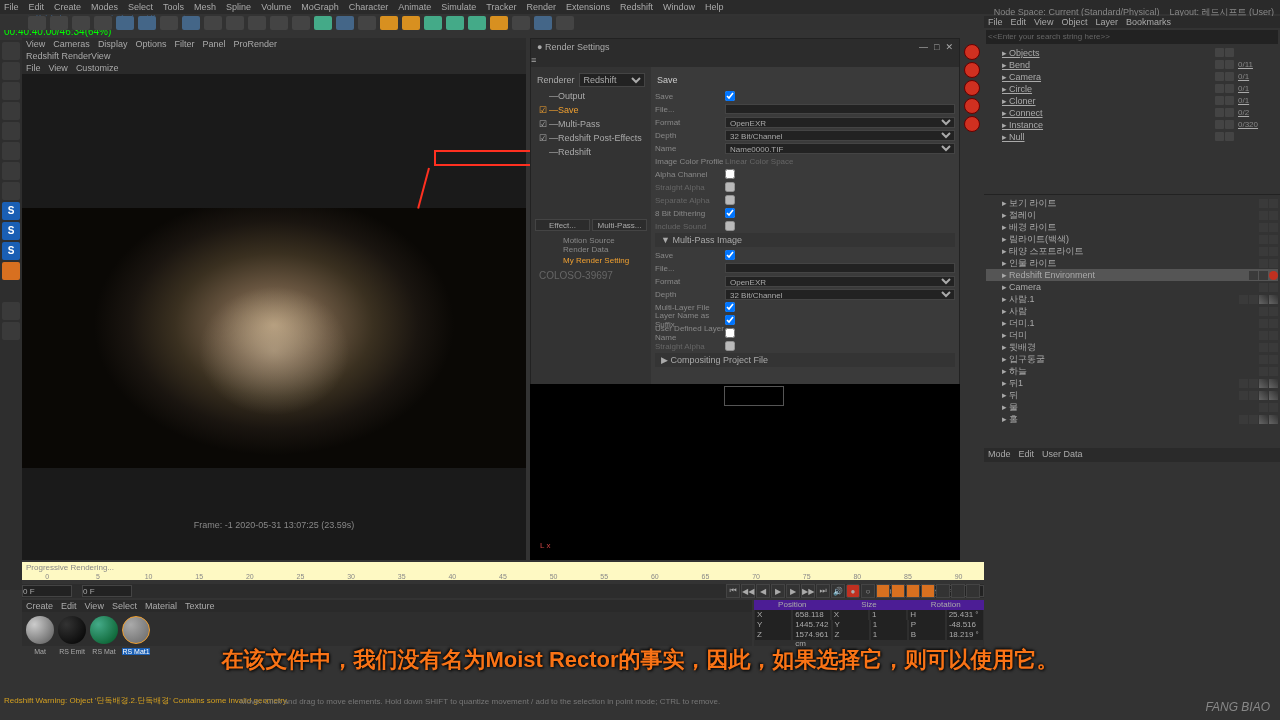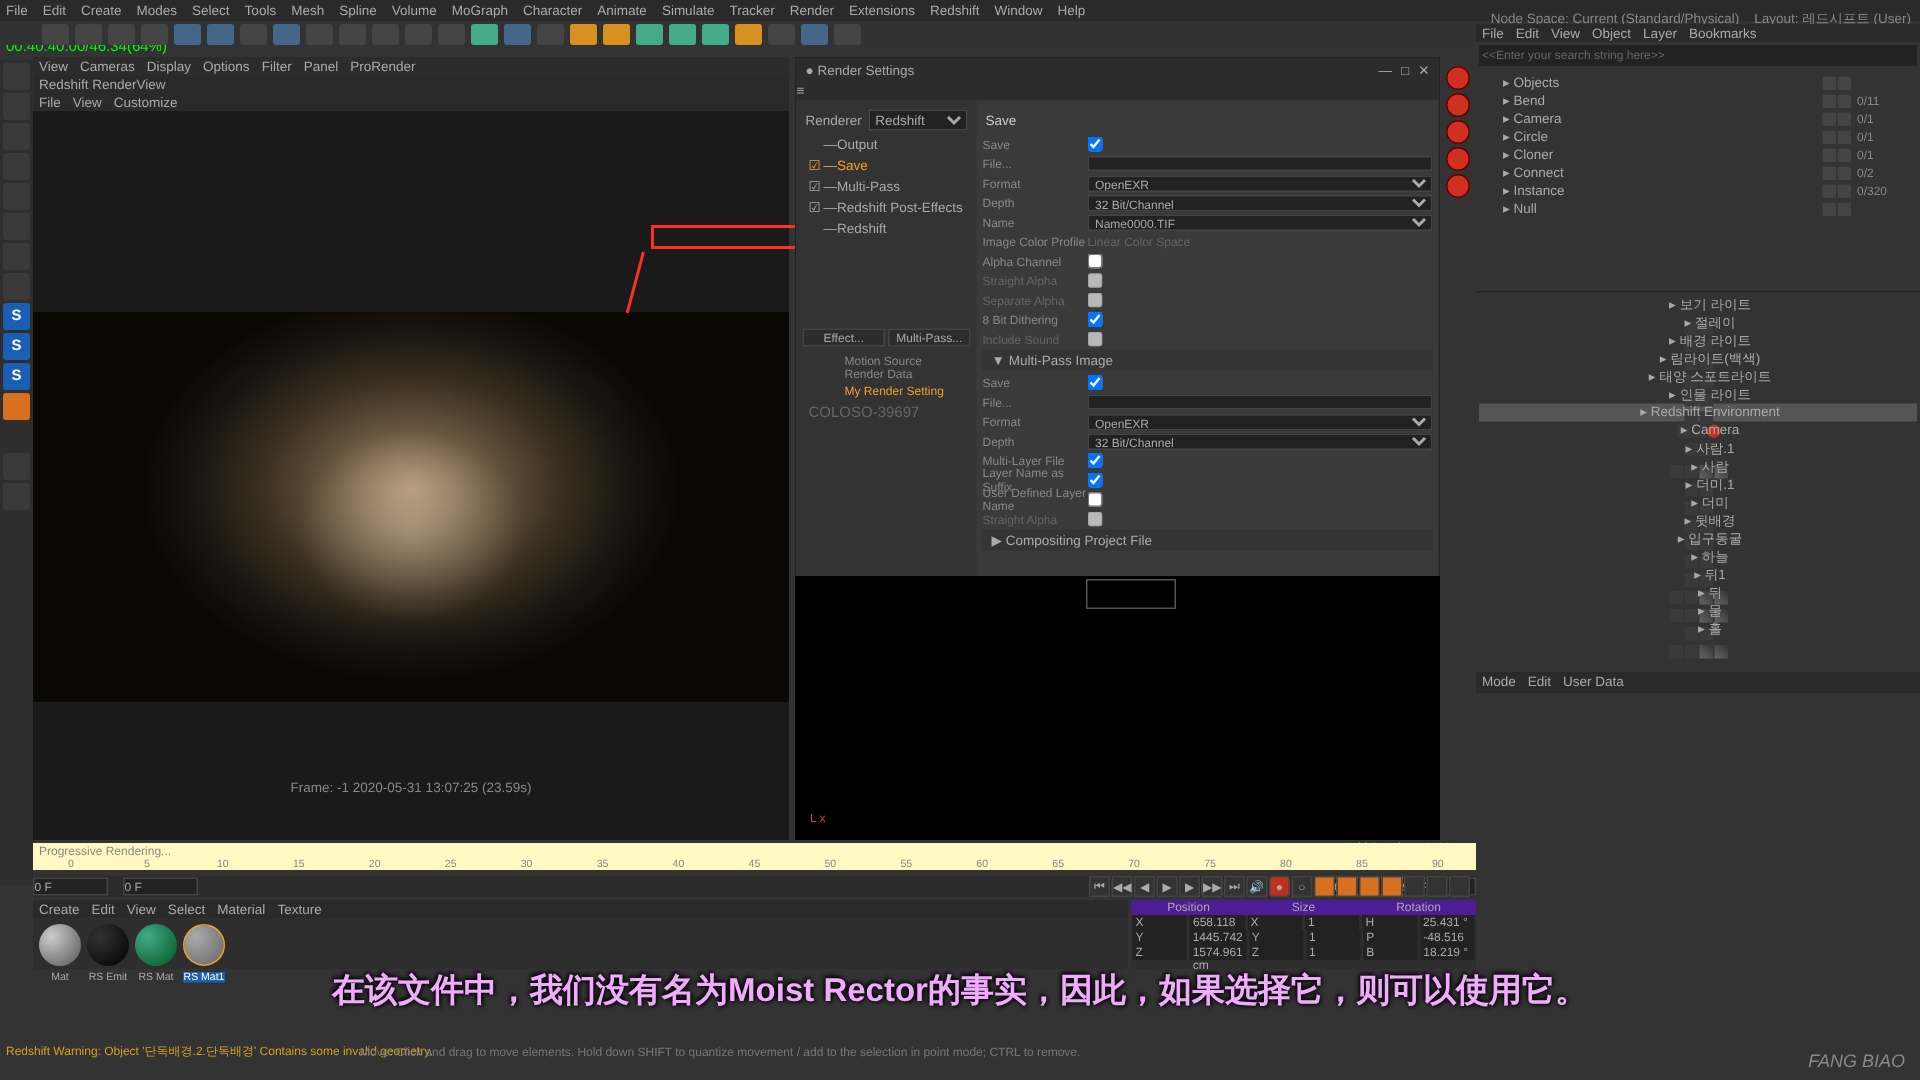--- a/index.html
+++ b/index.html
@@ -62,27 +62,27 @@
 .lower-view .wire { position: absolute; left: 45%; top: 2px; width: 60px; height: 20px; border: 1px solid #555; }
 .lower-view .axis { position: absolute; left: 10px; bottom: 10px; color: #c44; font-size: 8px; }
 
 .rightbadges { position: absolute; left: 964px; top: 44px; width: 18px; display: flex; flex-direction: column; gap: 2px; }
 .rightbadges div { width: 16px; height: 16px; background: #d03020; border-radius: 50%; border: 1px solid #600; }
 
 .objpanel { position: absolute; right: 0; top: 16px; width: 296px; height: 430px; background: #333; }
 .objpanel .tabs { height: 12px; background: #2a2a2a; display: flex; gap: 8px; padding: 1px 4px; font-size: 9px; }
 .objpanel .search { height: 14px; background: #222; margin: 2px; padding: 2px; font-size: 8px; color: #666; }
 .objpanel .tree { padding: 2px; font-size: 9px; height: 148px; overflow: hidden; }
-.objpanel .tree .trow { display: flex; align-items: flex-end; height: 12px; gap: 4px; }
+.objpanel .tree .trow { display: flex; align-items: flex-start; height: 12px; gap: 4px; text-decoration: underline; }
 .objpanel .tree .tname { flex: 1; padding-left: 16px; }
 .objpanel .tree .ticons { display: flex; gap: 1px; }
 .objpanel .tree .ticons span { width: 9px; height: 9px; background: #444; border-radius: 1px; }
 .objpanel .tree .tcount { color: #888; width: 40px; font-size: 8px; }
 .objpanel .tree2 { padding: 2px; font-size: 9px; border-top: 1px solid #222; }
-.objpanel .tree2 .trow { display: flex; align-items: center; height: 12px; gap: 4px; flex-direction: column; }
+.objpanel .tree2 .trow { display: flex; align-items: center; height: 12px; gap: 4px; }
 .objpanel .tree2 .tname { flex: 1; padding-left: 16px; }
 .objpanel .tree2 .trow.hl { background: #555; }
 .objpanel .tree2 .ticons { display: flex; gap: 1px; }
 .objpanel .tree2 .ticons span { width: 9px; height: 9px; background: #3a3a3a; }
 .objpanel .tree2 .ticons .red { background: #c03020; border-radius: 50%; }
 .objpanel .tree2 .ticons .patt { background: linear-gradient(45deg,#666,#333); }
 
 .attrmenu { position: absolute; right: 0; top: 448px; width: 296px; height: 14px; background: #2a2a2a; display: flex; gap: 8px; padding: 1px 4px; font-size: 9px; }
 .attrpanel { position: absolute; right: 0; top: 462px; width: 296px; height: 98px; background: #333; }
 
@@ -110,21 +110,21 @@
 .matpanel .mlabels { display: flex; gap: 4px; font-size: 7px; padding: 0 4px; }
 .matpanel .mlabels span { width: 28px; text-align: center; }
 .matpanel .mlabels .selm { background: #1a5fb4; color: #fff; }
 
 .coordpanel { position: absolute; right: 296px; top: 600px; width: 230px; height: 46px; background: #2e2e2e; }
 .coordpanel .hdr { display: flex; font-size: 8px; background: #4c1d95; height: 10px; }
 .coordpanel .hdr span { flex: 1; text-align: center; }
 .coordpanel .crow { display: flex; font-size: 8px; height: 10px; }
 .coordpanel .crow span { flex: 1; padding: 0 2px; background: #222; margin: 0 1px; }
 
-.subtitle { position: absolute; left: 50%; transform: translateX(-50%); bottom: 45px; font-size: 22px; color: #f0abfc; font-weight: bold; text-shadow: 1px 1px 3px #000, -1px -1px 3px #000; white-space: nowrap; margin-top: 12px; }
+.subtitle { position: absolute; left: 50%; transform: translateX(-50%); bottom: 45px; font-size: 22px; color: #f97316; font-weight: bold; text-shadow: 1px 1px 3px #000, -1px -1px 3px #000; white-space: nowrap; margin-top: 12px; }
 .watermark { position: absolute; right: 10px; bottom: 6px; color: #888; font-size: 12px; font-style: italic; }
 .bottomstatus { position: absolute; left: 4px; bottom: 14px; font-size: 8px; color: #d4a020; }
 .bottomhint { position: absolute; left: 240px; bottom: 14px; font-size: 8px; color: #777; }
 </style>
 </head>
 <body>
 
 <div class="menubar">
   <span>File</span>
   <span>Edit</span>

